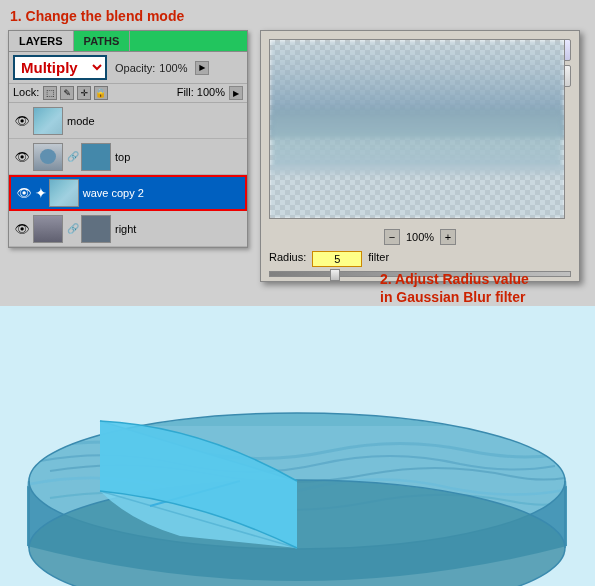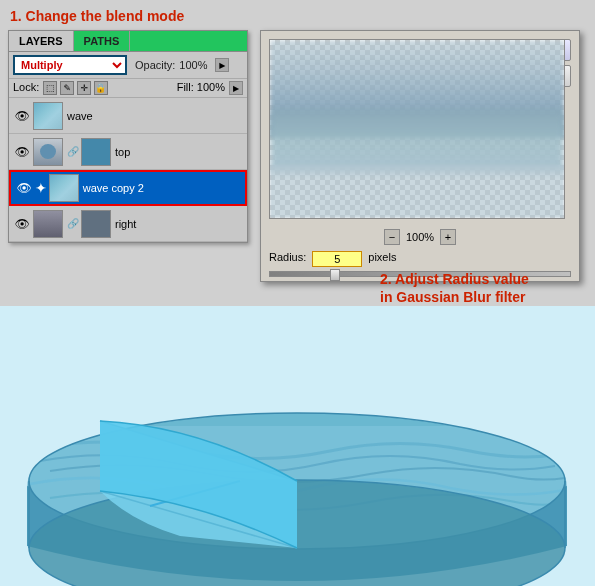--- a/index.html
+++ b/index.html
@@ -58,23 +58,23 @@
       display: flex;
       align-items: center;
       padding: 3px 4px;
       gap: 4px;
       border-bottom: 1px solid #aaa;
     }
     .blend-select {
       background: #fff;
       border: 6px solid #0c4a6e;
       border-width: 2px;
-      font-size: 11px;
+      font-size: 15px;
       padding: 1px 2px;
-      width: 114px;
+      width: 94px;
       color: #c00;
       font-weight: bold;
     }
     .opacity-label {
       font-size: 11px;
       color: #222;
       margin-left: 4px;
     }
     .opacity-value {
       font-size: 11px;
@@ -450,21 +450,21 @@
     <div class="arrow-btn">▶</div>
   </div>
 
   <div class="layer-list">
 
     <div class="layer-item">
       <div class="eye-icon">👁</div>
       <div class="layer-thumb">
         <div class="thumb-wave"></div>
       </div>
-      <span class="layer-name">wave</span>
+      <span class="layer-name">mode</span>
     </div>
 
     <div class="layer-item">
       <div class="eye-icon">👁</div>
       <div class="layer-thumb">
         <div class="thumb-top">
           <div class="thumb-top-inner"></div>
         </div>
       </div>
       <div class="link-icon">🔗</div>
@@ -515,21 +515,21 @@
 
   <div class="dialog-zoom-row">
     <div class="zoom-btn">−</div>
     <span class="zoom-value">100%</span>
     <div class="zoom-btn">+</div>
   </div>
 
   <div class="radius-row">
     <span>Radius:</span>
     <input class="radius-input" type="text" value="5" style="">
-    <span>pixels</span>
+    <span>filter</span>
   </div>
 
   <div class="slider-row">
     <div class="slider-track">
       <div class="slider-thumb"></div>
     </div>
   </div>
 
 </div>
 

